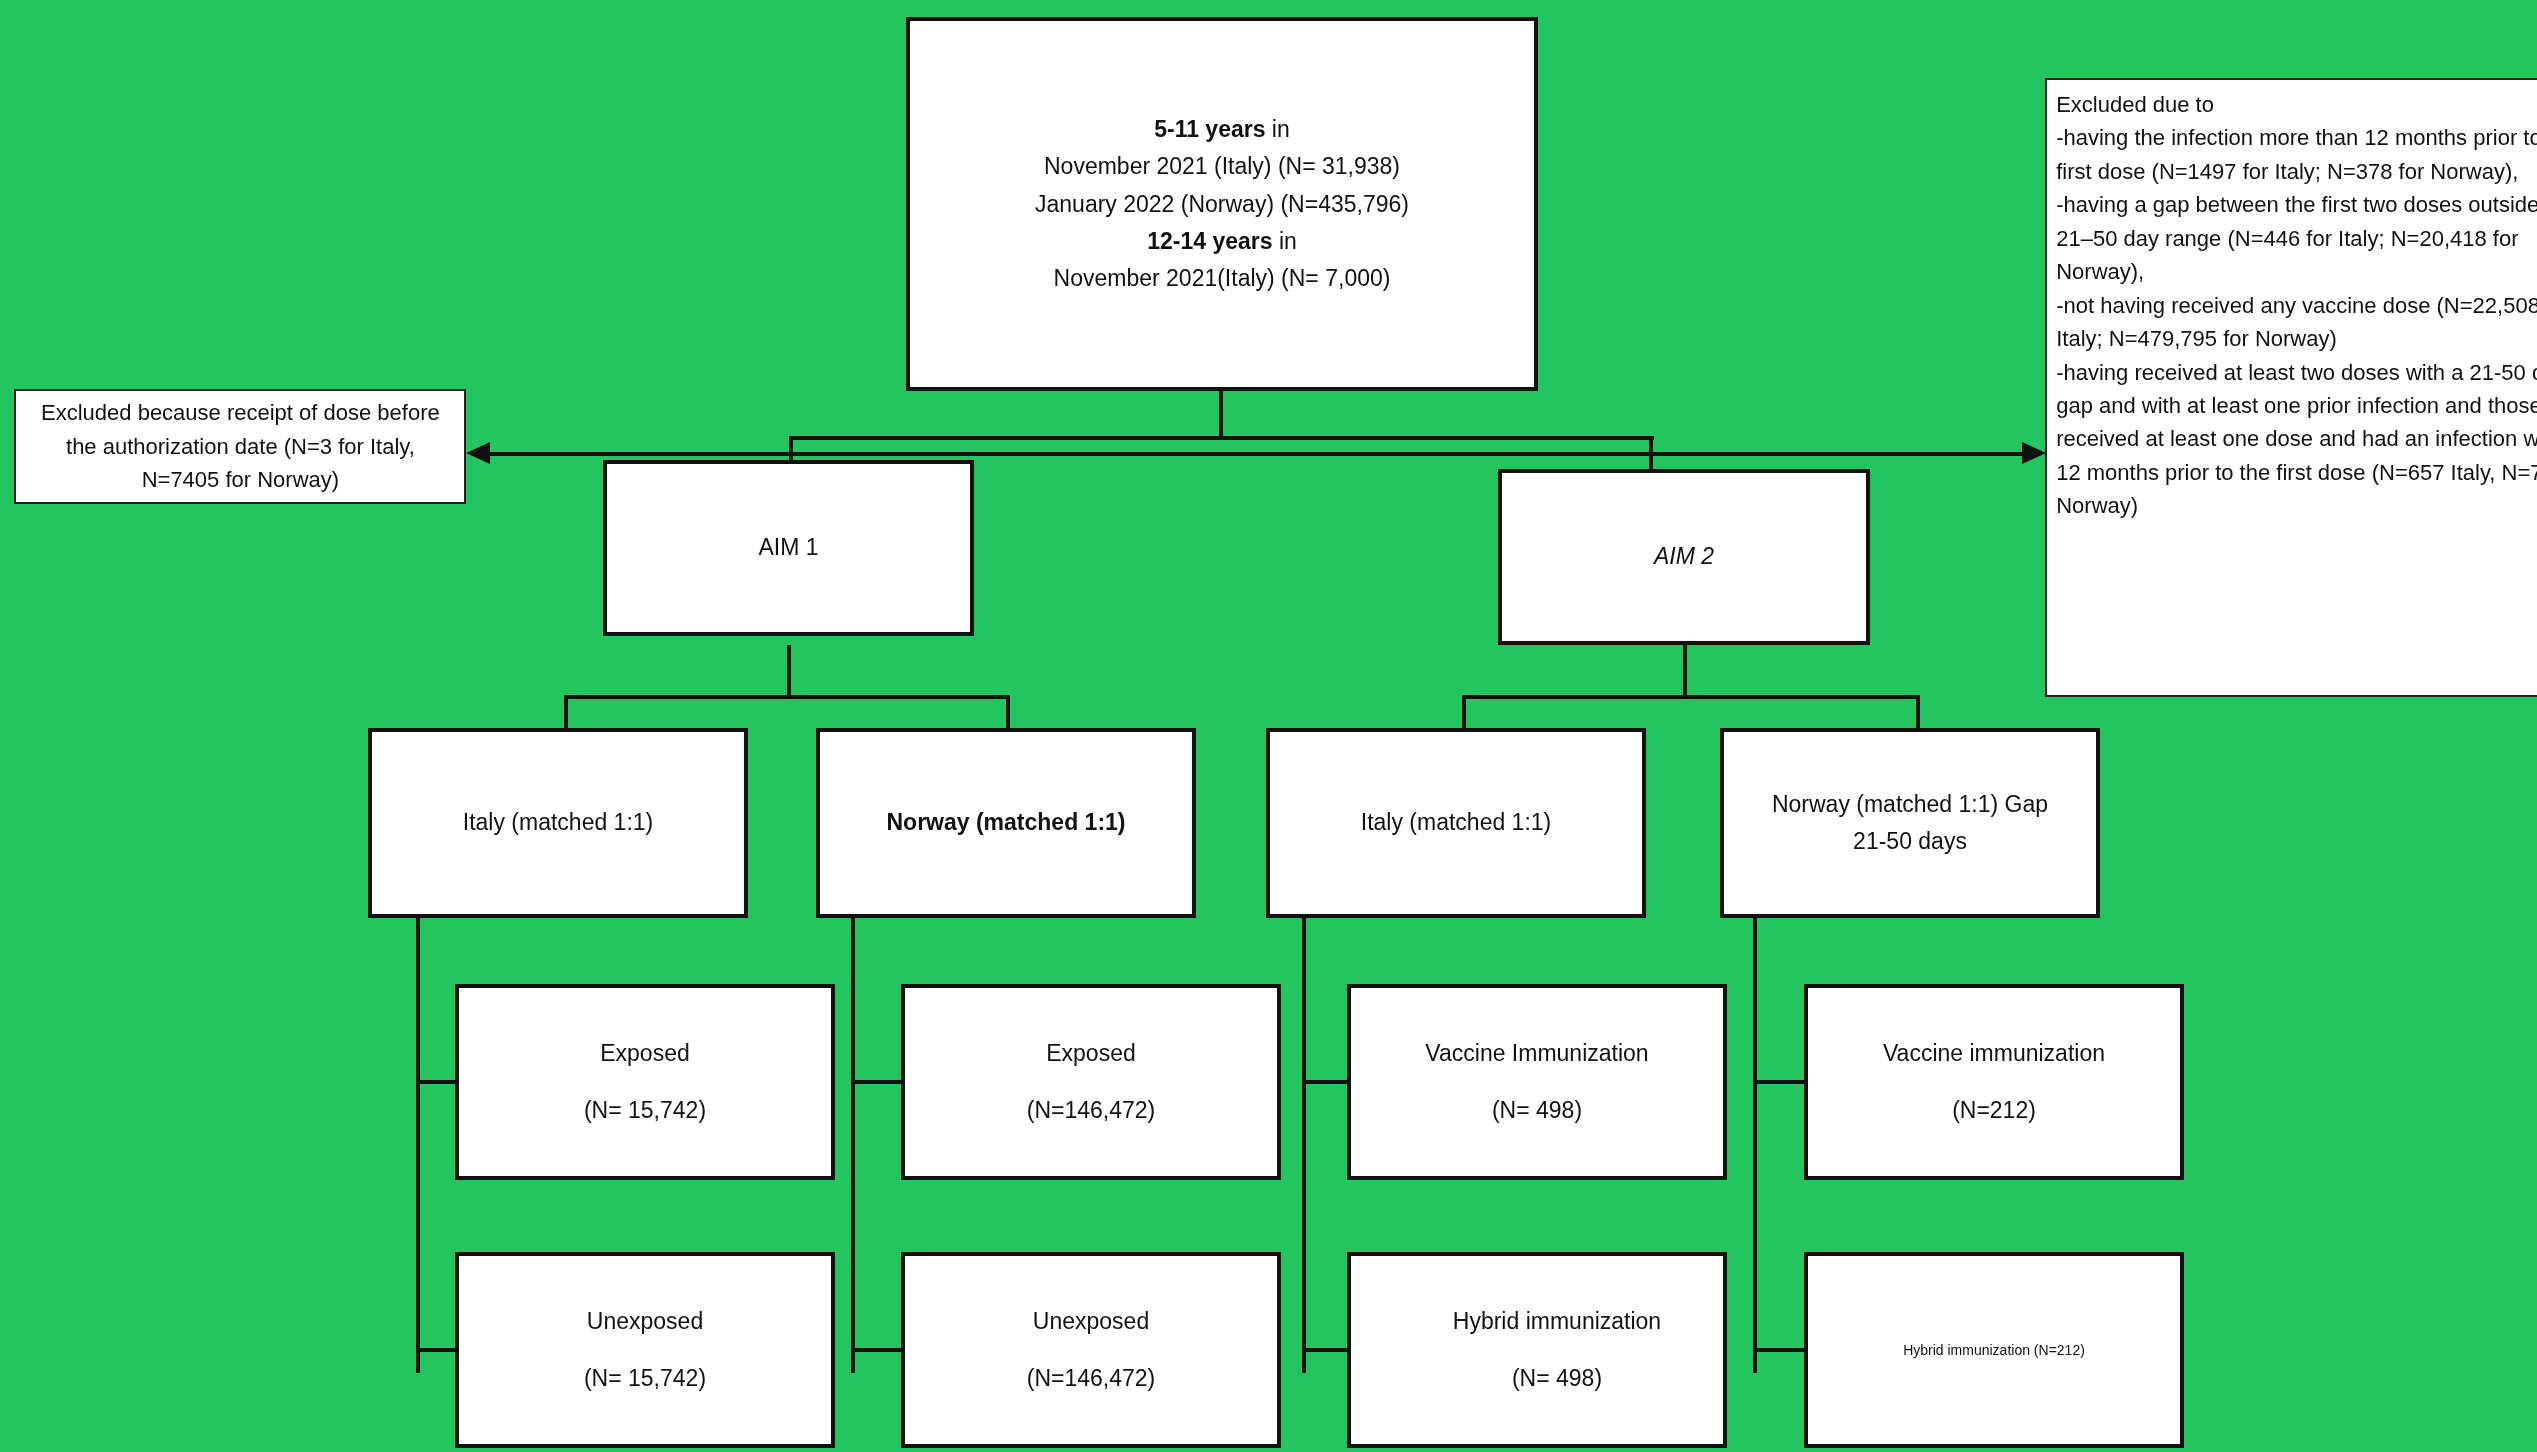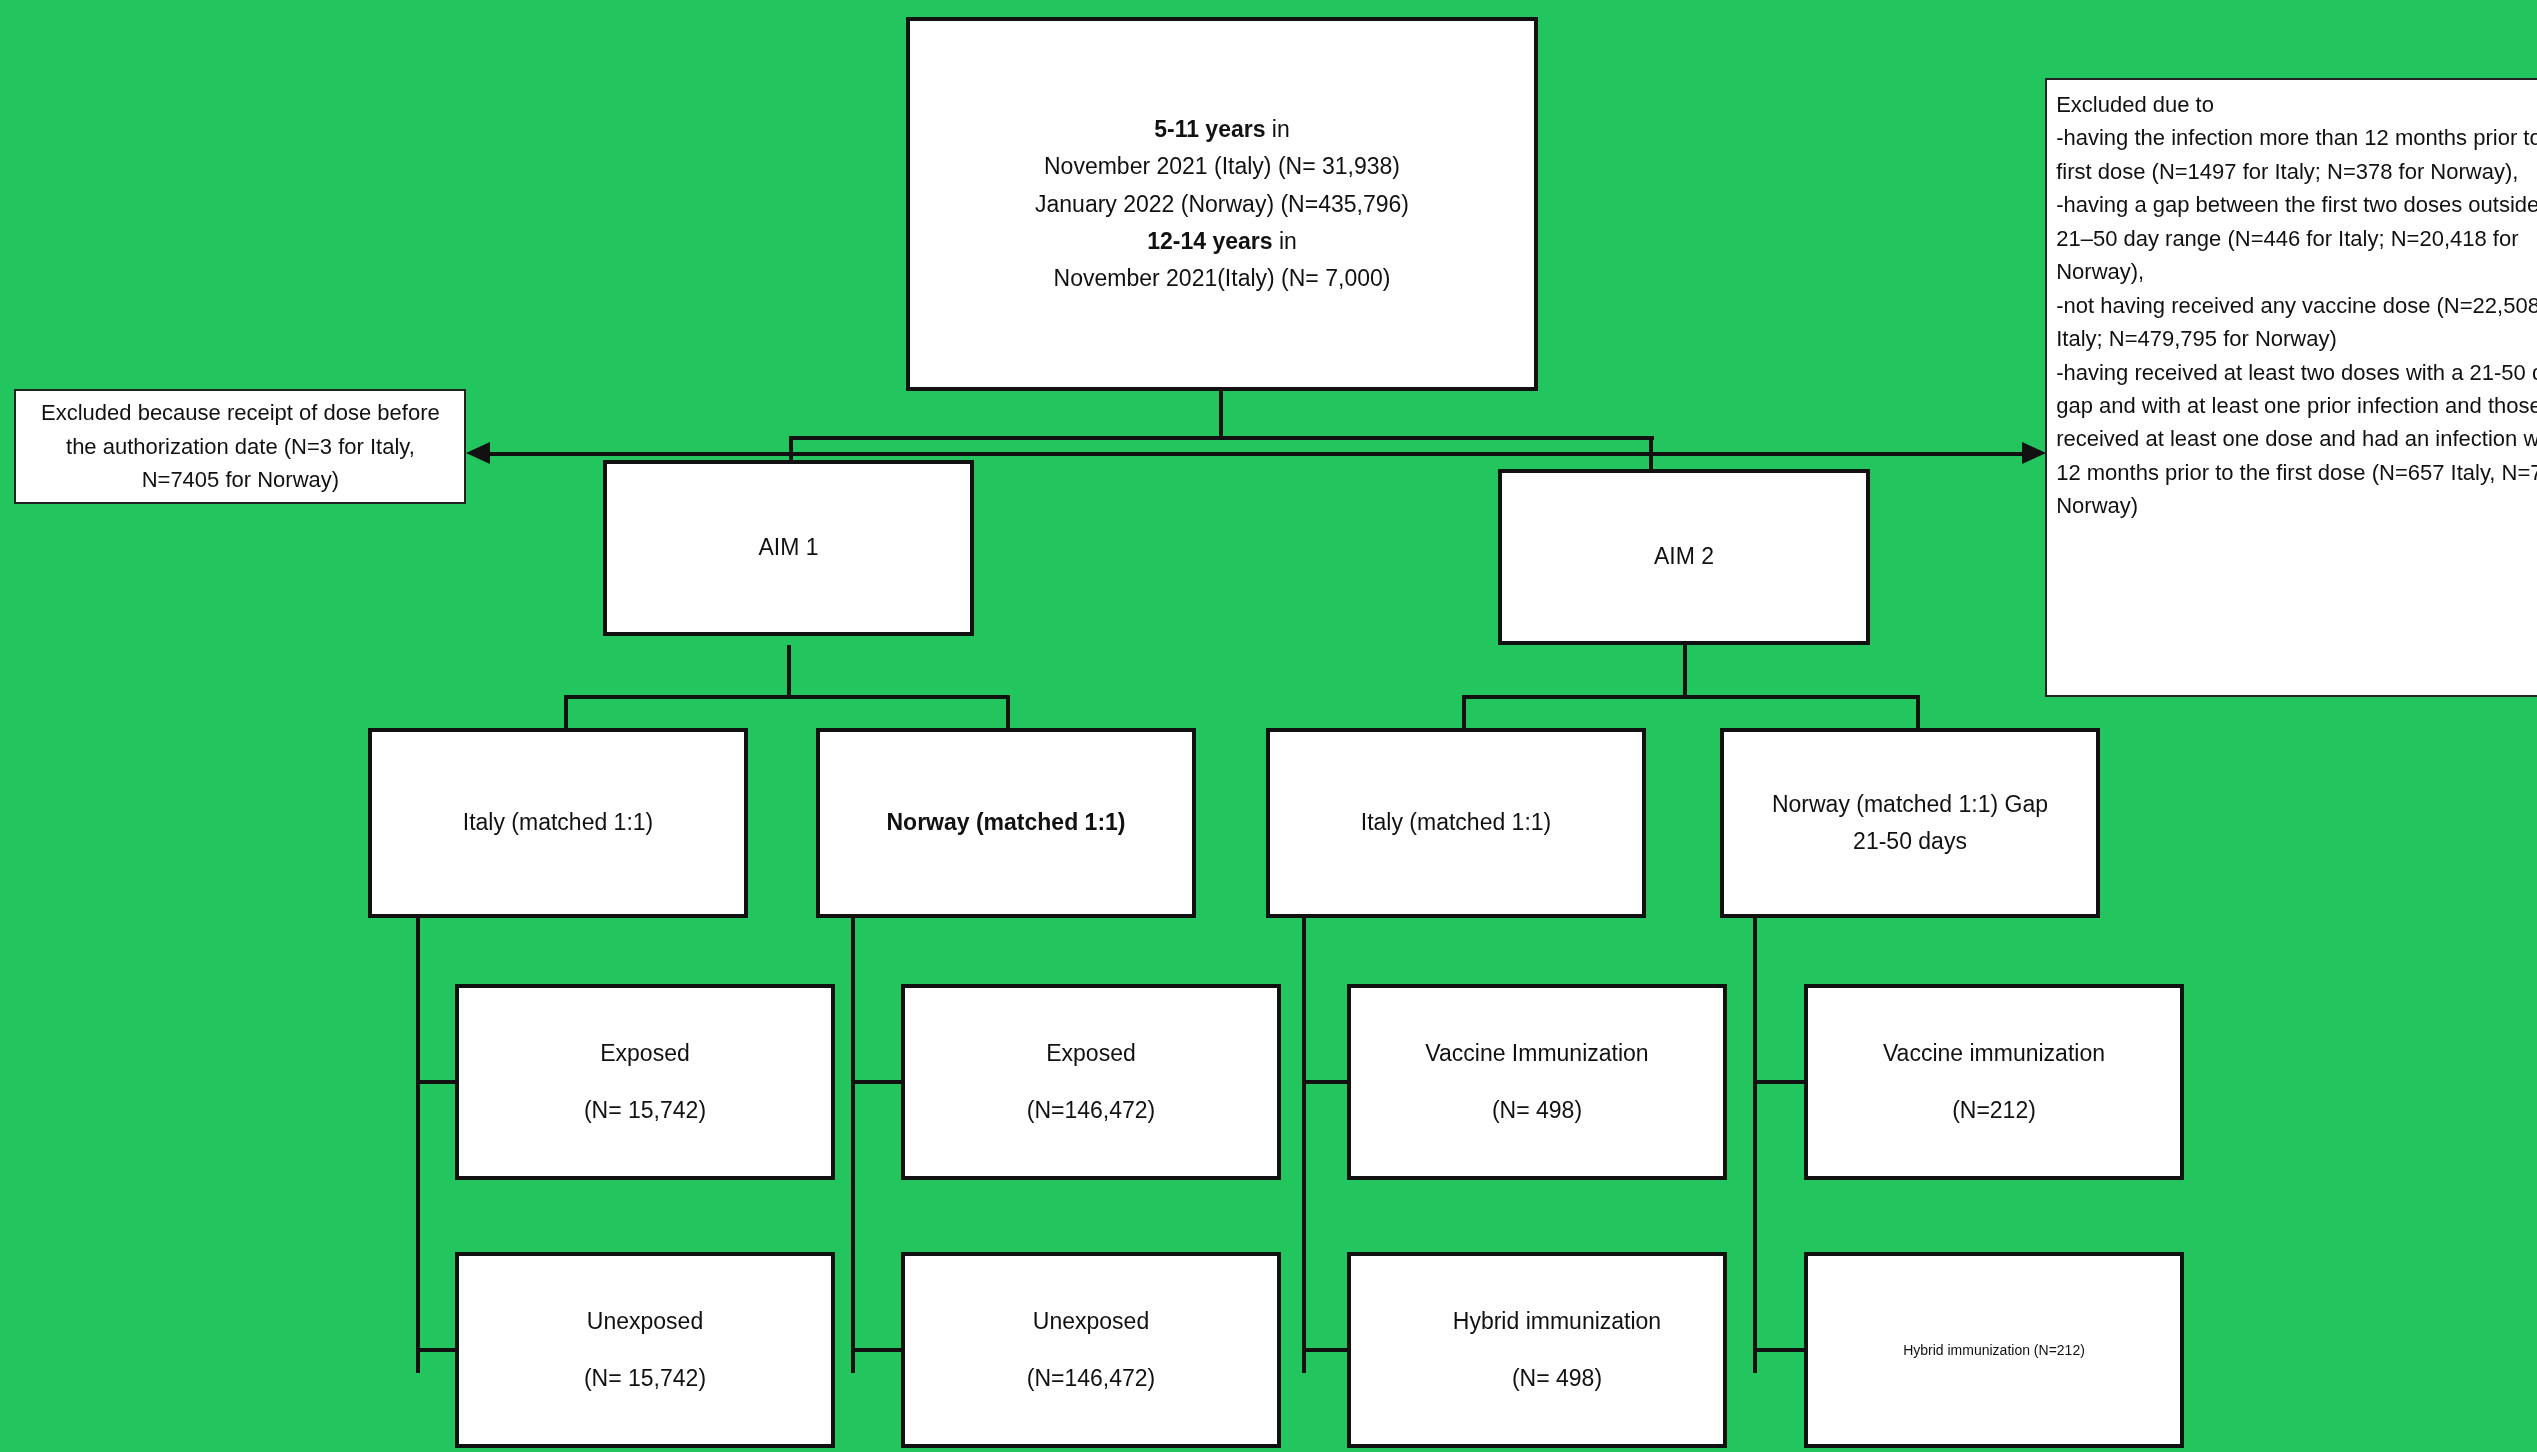--- a/index.html
+++ b/index.html
@@ -100,21 +100,21 @@
 
   <div class="arrow-line" style="left:1071px;top:452px;width:953px;"></div>
   <div class="arrow-head right" style="left:2022px;top:442px;"></div>
 
   <div class="box" style="left:603px;top:460px;width:371px;height:176px;">
     <div class="inner">
         <div class="line">AIM 1</div>
       </div>
   </div>
 
-  <div class="box" style="left:1498px;top:469px;width:372px;height:176px;">
+  <div class="box" style="left:1498px;top:469px;width:372px;height:176px;font-style:italic;">
     <div class="inner">
         <div class="line">AIM 2</div>
       </div>
   </div>
 
   <div class="v" style="left:787px;top:645px;height:52px;"></div>
   <div class="h" style="left:564px;top:695px;width:446px;"></div>
   <div class="v" style="left:564px;top:695px;height:35px;"></div>
   <div class="v" style="left:1006px;top:695px;height:35px;"></div>
 

